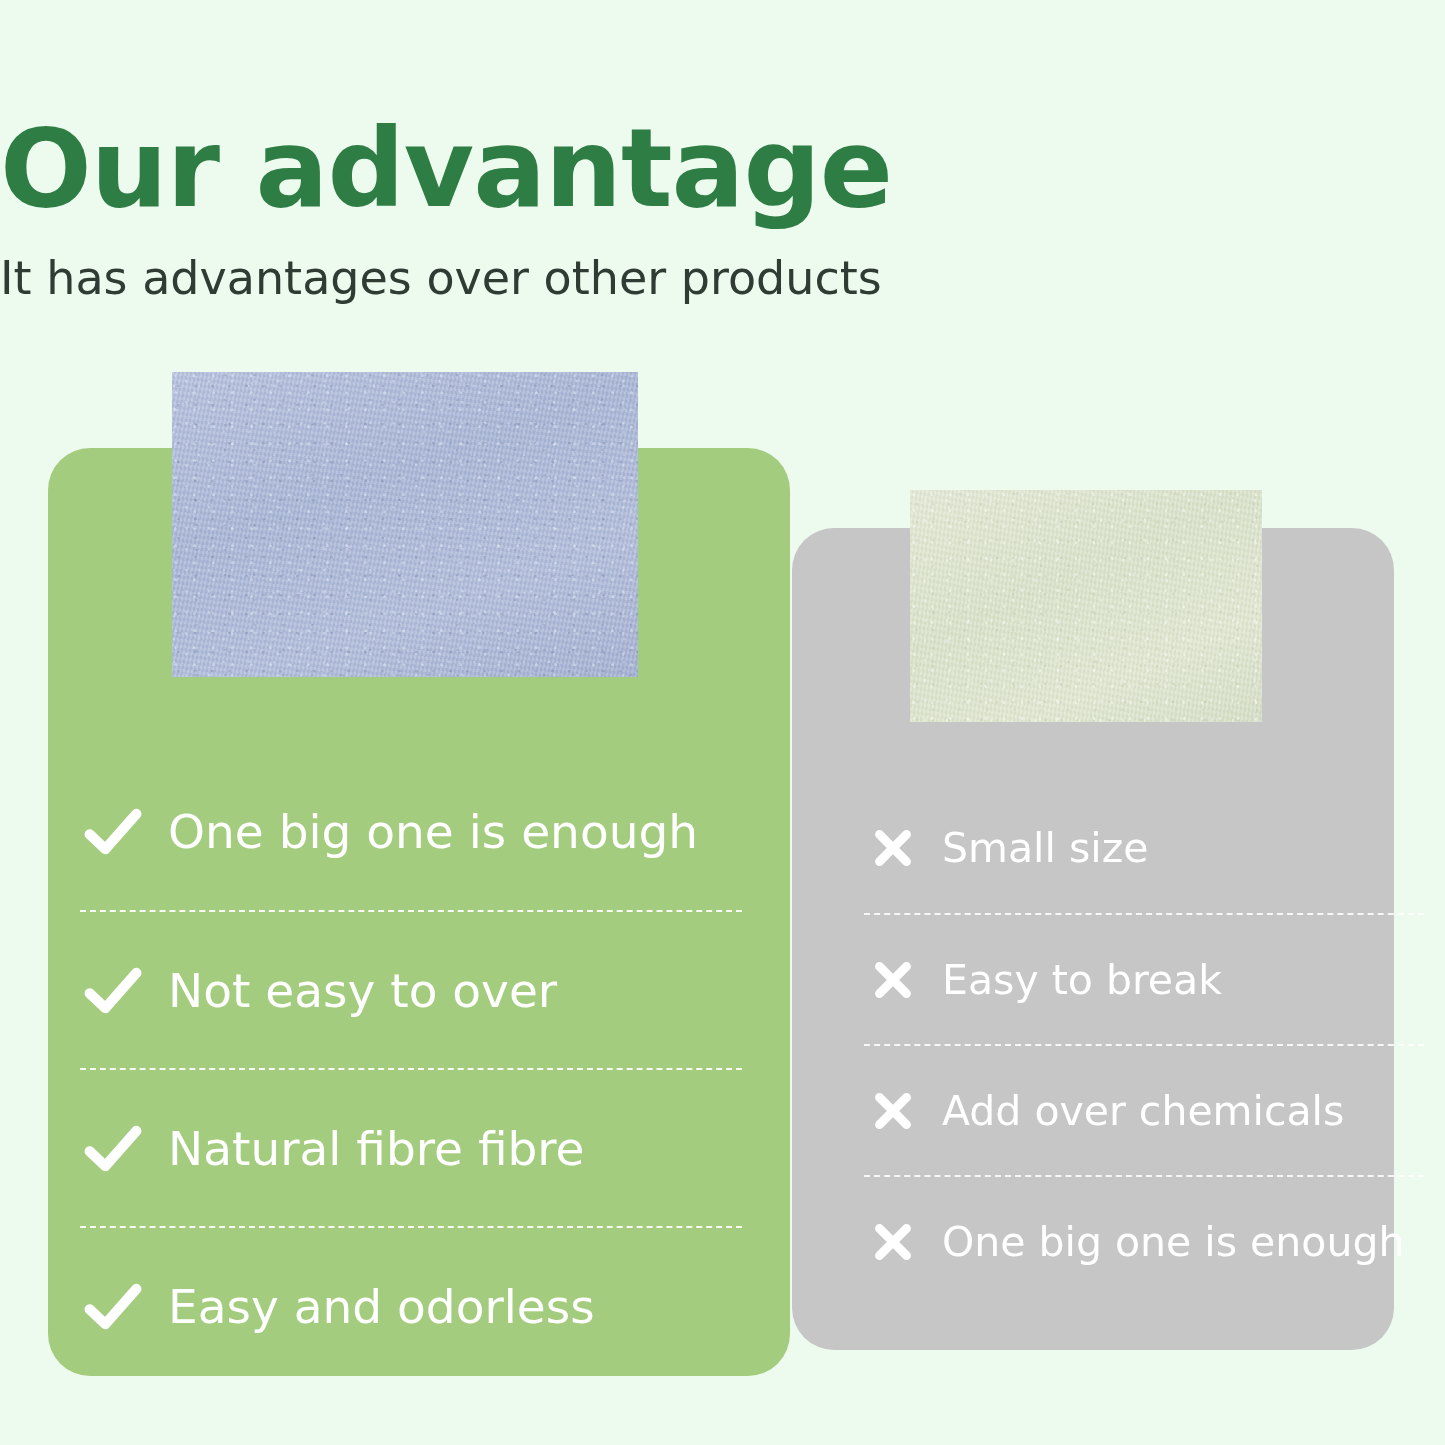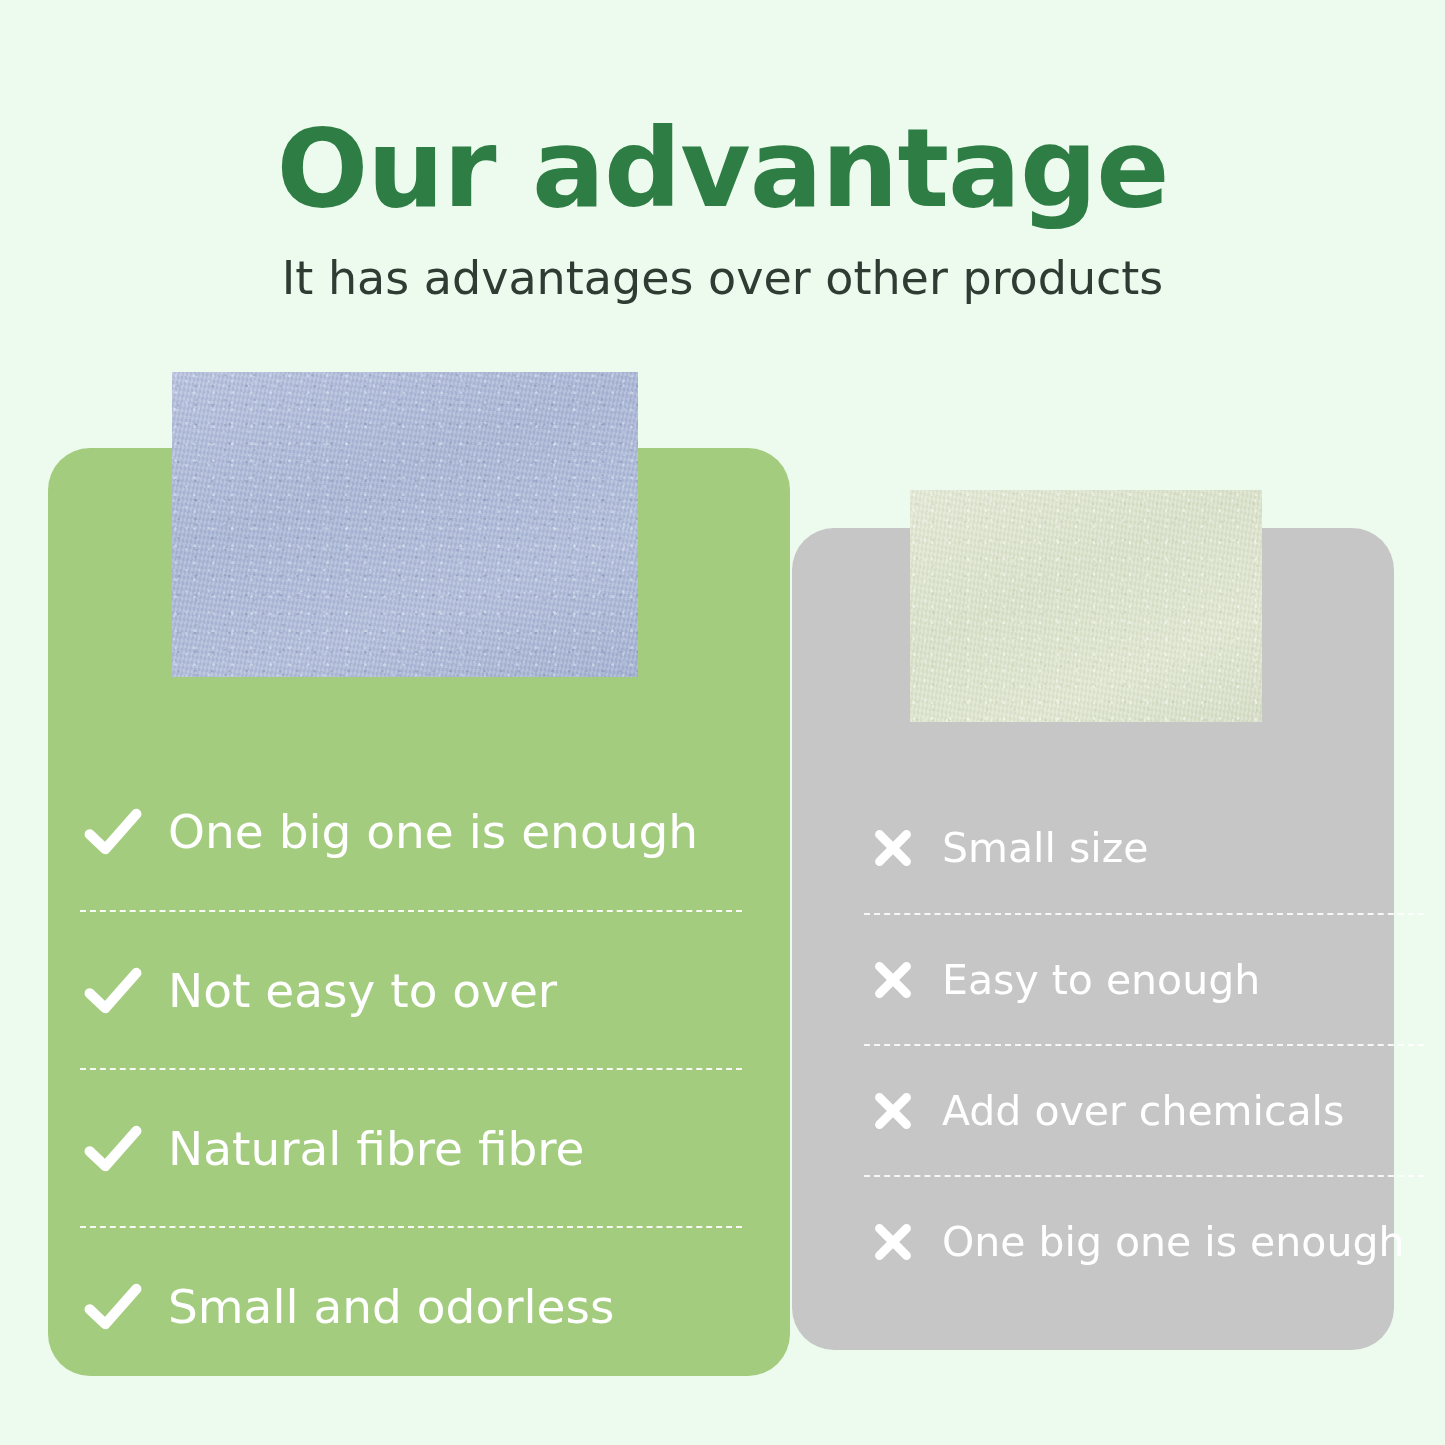--- a/index.html
+++ b/index.html
@@ -14,21 +14,21 @@
     overflow: hidden;
     position: relative;
   }
 
   
   .header {
     position: absolute;
     top: 0;
     left: 0;
     width: 1445px;
-    text-align: center;
+    text-align: left;
     padding-top: 112px;
     box-sizing: border-box;
   }
   .title {
     margin: 0;
     font-size: 108px;
     line-height: 1.05;
     font-weight: 700;
     letter-spacing: -1px;
     color: #2e7d44;
@@ -191,36 +191,36 @@
   <li class="feature-item">
     <svg class="mark" viewBox="0 0 24 24" fill="none">
       <path d="M3.5 13.2 L9.2 18.6 L20.5 5.8" stroke="#ffffff" stroke-width="3.7" stroke-linecap="round" stroke-linejoin="round"></path>
     </svg>
     <span class="feature-label">Natural fibre fibre</span>
   </li>
   <li class="feature-item">
     <svg class="mark" viewBox="0 0 24 24" fill="none">
       <path d="M3.5 13.2 L9.2 18.6 L20.5 5.8" stroke="#ffffff" stroke-width="3.7" stroke-linecap="round" stroke-linejoin="round"></path>
     </svg>
-    <span class="feature-label">Small and odorless</span>
+    <span class="feature-label">Easy and odorless</span>
   </li>
 </ul>
 
 <ul class="feature-list list-con">
   <li class="feature-item">
     <svg class="mark" viewBox="0 0 24 24" fill="none">
       <path d="M5.5 5.5 L18.5 18.5 M18.5 5.5 L5.5 18.5" stroke="#ffffff" stroke-width="4.2" stroke-linecap="round"></path>
     </svg>
     <span class="feature-label">Small size</span>
   </li>
   <li class="feature-item">
     <svg class="mark" viewBox="0 0 24 24" fill="none">
       <path d="M5.5 5.5 L18.5 18.5 M18.5 5.5 L5.5 18.5" stroke="#ffffff" stroke-width="4.2" stroke-linecap="round"></path>
     </svg>
-    <span class="feature-label">Easy to enough</span>
+    <span class="feature-label">Easy to break</span>
   </li>
   <li class="feature-item">
     <svg class="mark" viewBox="0 0 24 24" fill="none">
       <path d="M5.5 5.5 L18.5 18.5 M18.5 5.5 L5.5 18.5" stroke="#ffffff" stroke-width="4.2" stroke-linecap="round"></path>
     </svg>
     <span class="feature-label">Add over chemicals</span>
   </li>
   <li class="feature-item">
     <svg class="mark" viewBox="0 0 24 24" fill="none">
       <path d="M5.5 5.5 L18.5 18.5 M18.5 5.5 L5.5 18.5" stroke="#ffffff" stroke-width="4.2" stroke-linecap="round"></path>

